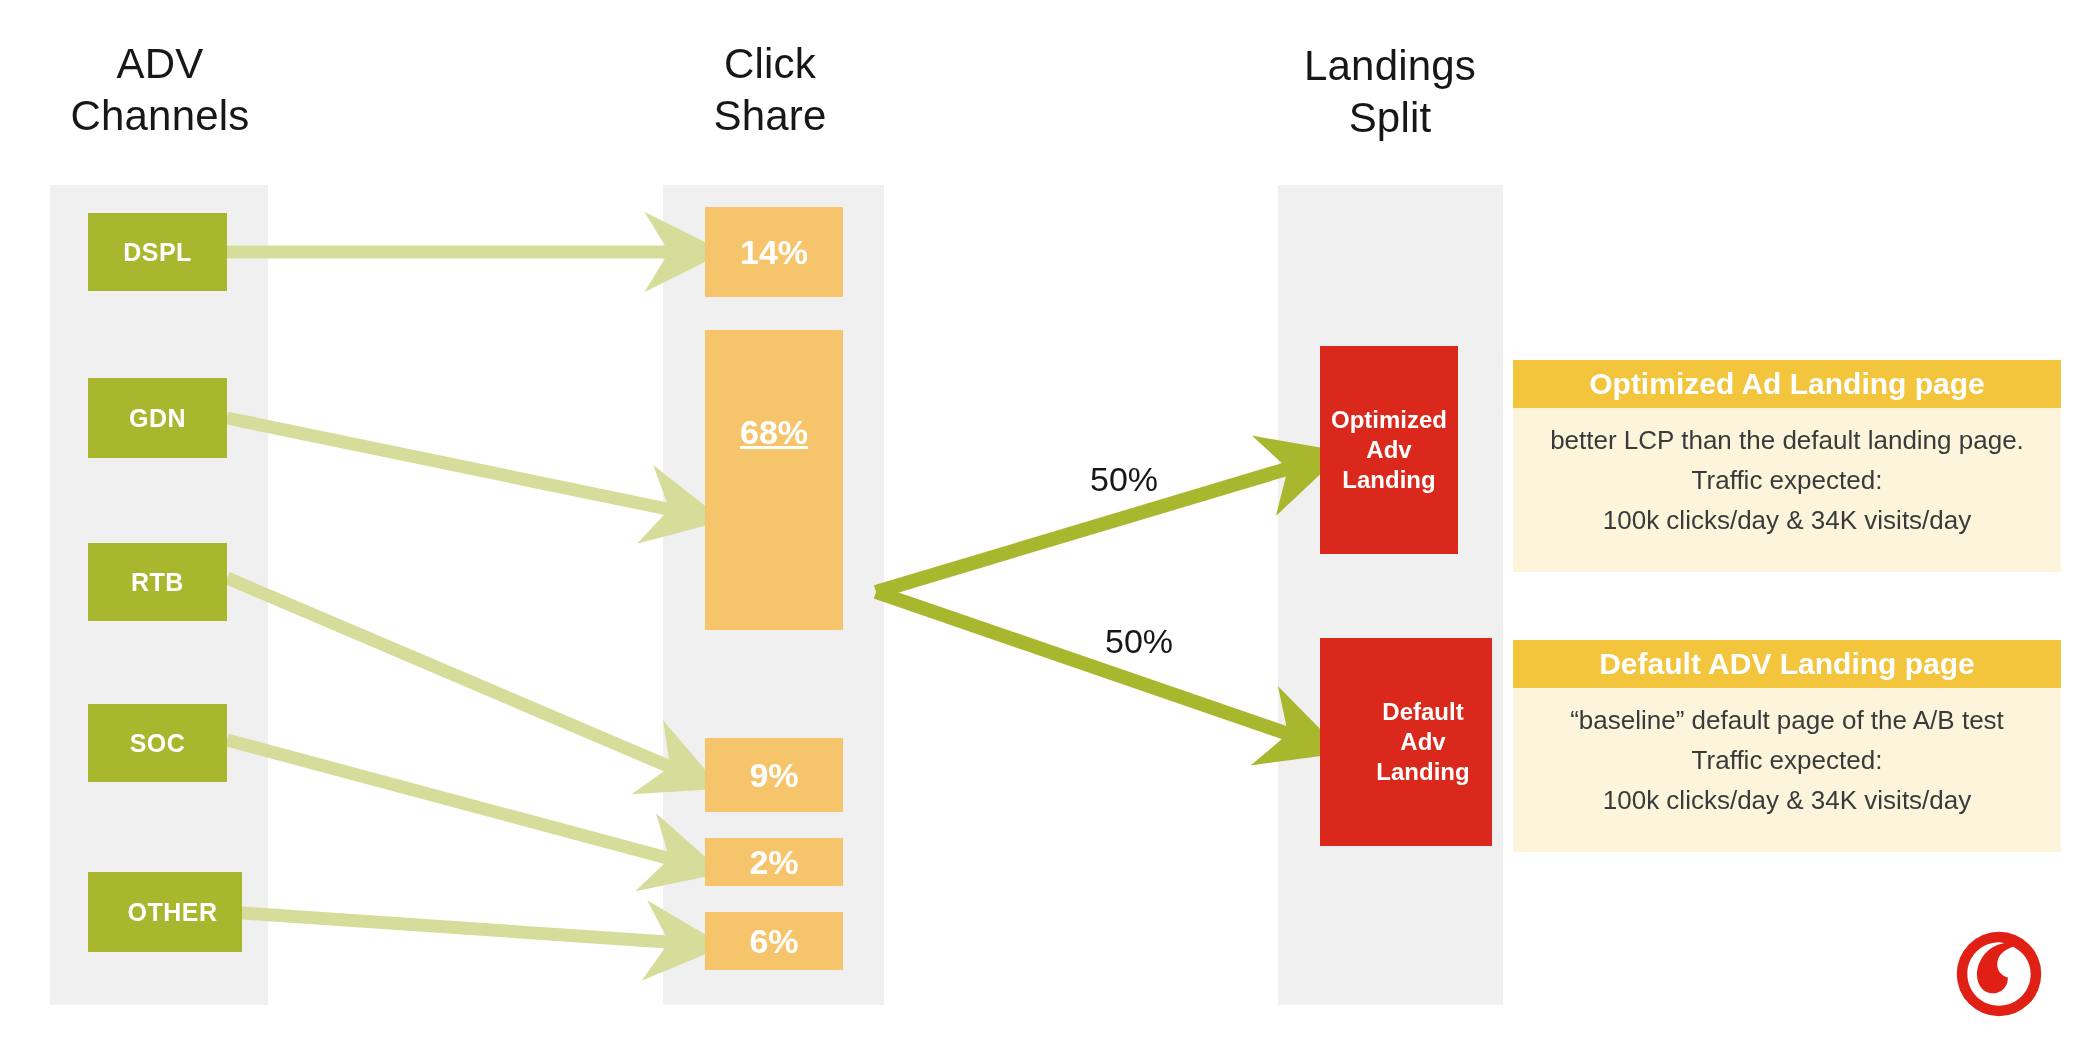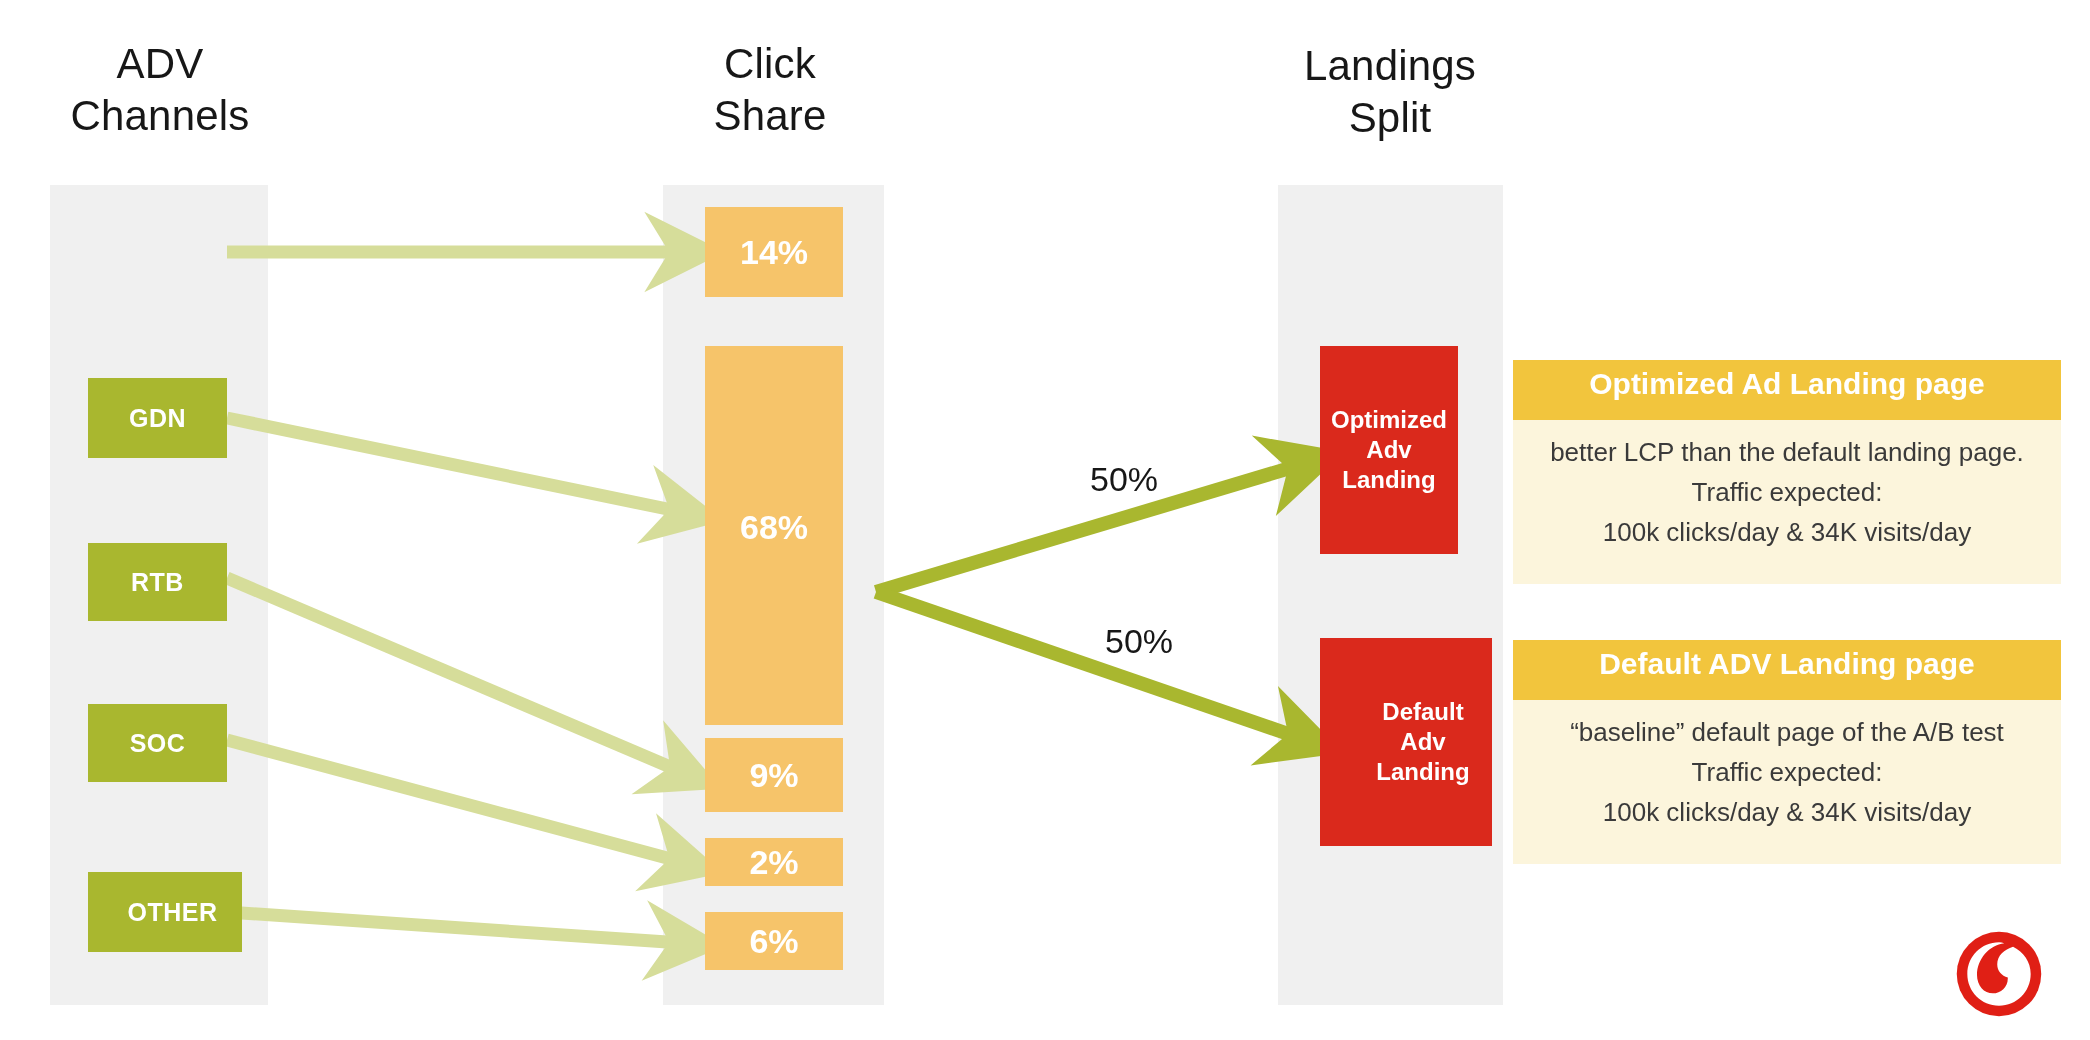--- a/index.html
+++ b/index.html
@@ -73,21 +73,21 @@
   }
 
   
   .panel{position:absolute;left:1513px;width:548px;}
   .panel-head{
     background:#f2c53d;
     color:#ffffff;
     font-size:30px;
     font-weight:bold;
     text-align:center;
-    height:60px;line-height:48px;
+    height:48px;line-height:48px;
   }
   .panel-body{
     background:#fcf5dc;
     color:#3a3a3a;
     font-size:26px;
     line-height:40px;
     text-align:center;
     padding:12px 10px 32px 10px;
     white-space:pre-line;
   }
@@ -140,37 +140,40 @@
       <line x1="227" y1="740" x2="682" y2="862" marker-end="url(#lhead)"></line>
       <line x1="227" y1="912" x2="682" y2="943" marker-end="url(#lhead)"></line>
     </g>
 
     <g stroke="#a9b72f" stroke-width="14" fill="none" stroke-linecap="butt">
       <line x1="876" y1="592" x2="1300" y2="465" marker-end="url(#dhead)"></line>
       <line x1="876" y1="592" x2="1300" y2="738" marker-end="url(#dhead)"></line>
     </g>
   </svg>
 
+  <div class="chan" style="top:213px;height:78px;">
+      <span>DSPL</span>
+    </div>
   <div class="chan" style="top:378px;height:80px;">
       <span>GDN</span>
     </div>
   <div class="chan" style="top:543px;height:78px;">
       <span>RTB</span>
     </div>
   <div class="chan" style="top:704px;height:78px;">
       <span>SOC</span>
     </div>
   <div class="chan" style="top:872px;height:80px;padding-left:15px;">
       <span>OTHER</span>
     </div>
 
   <div class="share" style="top:207px;height:90px;">
       <span>14%</span>
     </div>
-  <div class="share tall" style="top:346px;height:379px;">
+  <div class="share tall" style="top:330px;height:300px;text-decoration:underline;">
       <span>68%</span>
     </div>
   <div class="share" style="top:738px;height:74px;">
       <span>9%</span>
     </div>
   <div class="share" style="top:838px;height:48px;">
       <span>2%</span>
     </div>
   <div class="share" style="top:912px;height:58px;">
       <span>6%</span>

